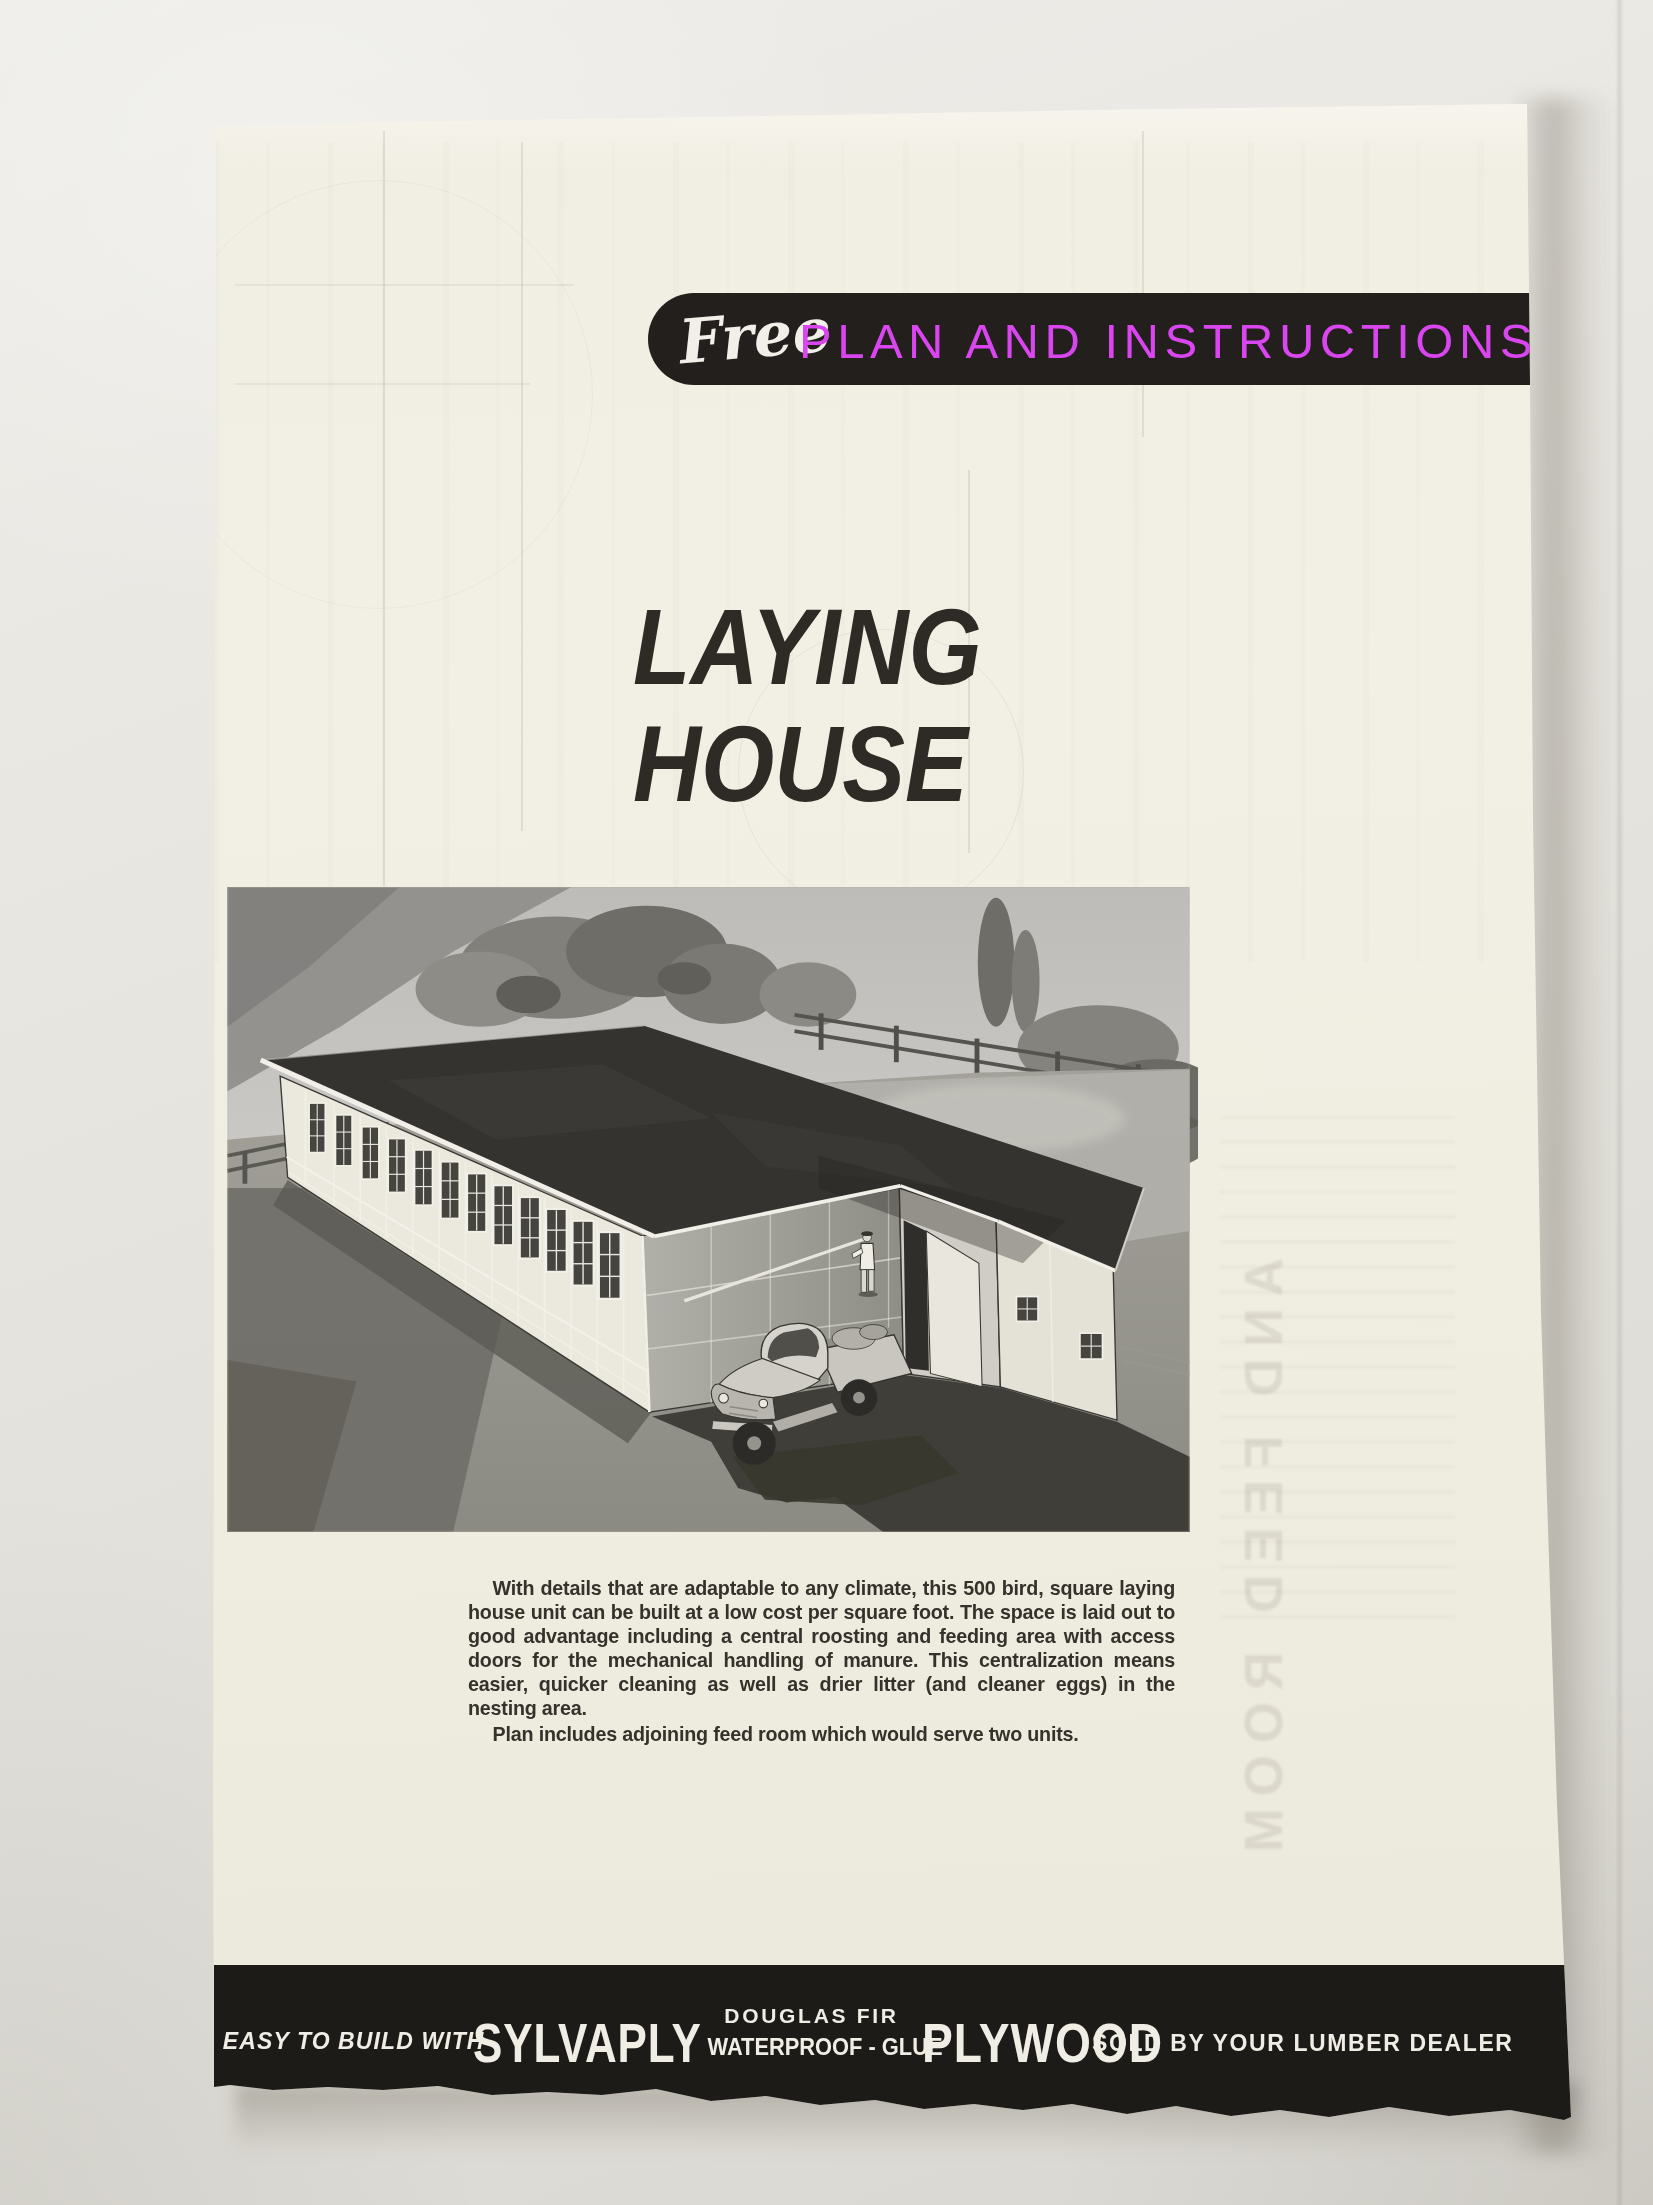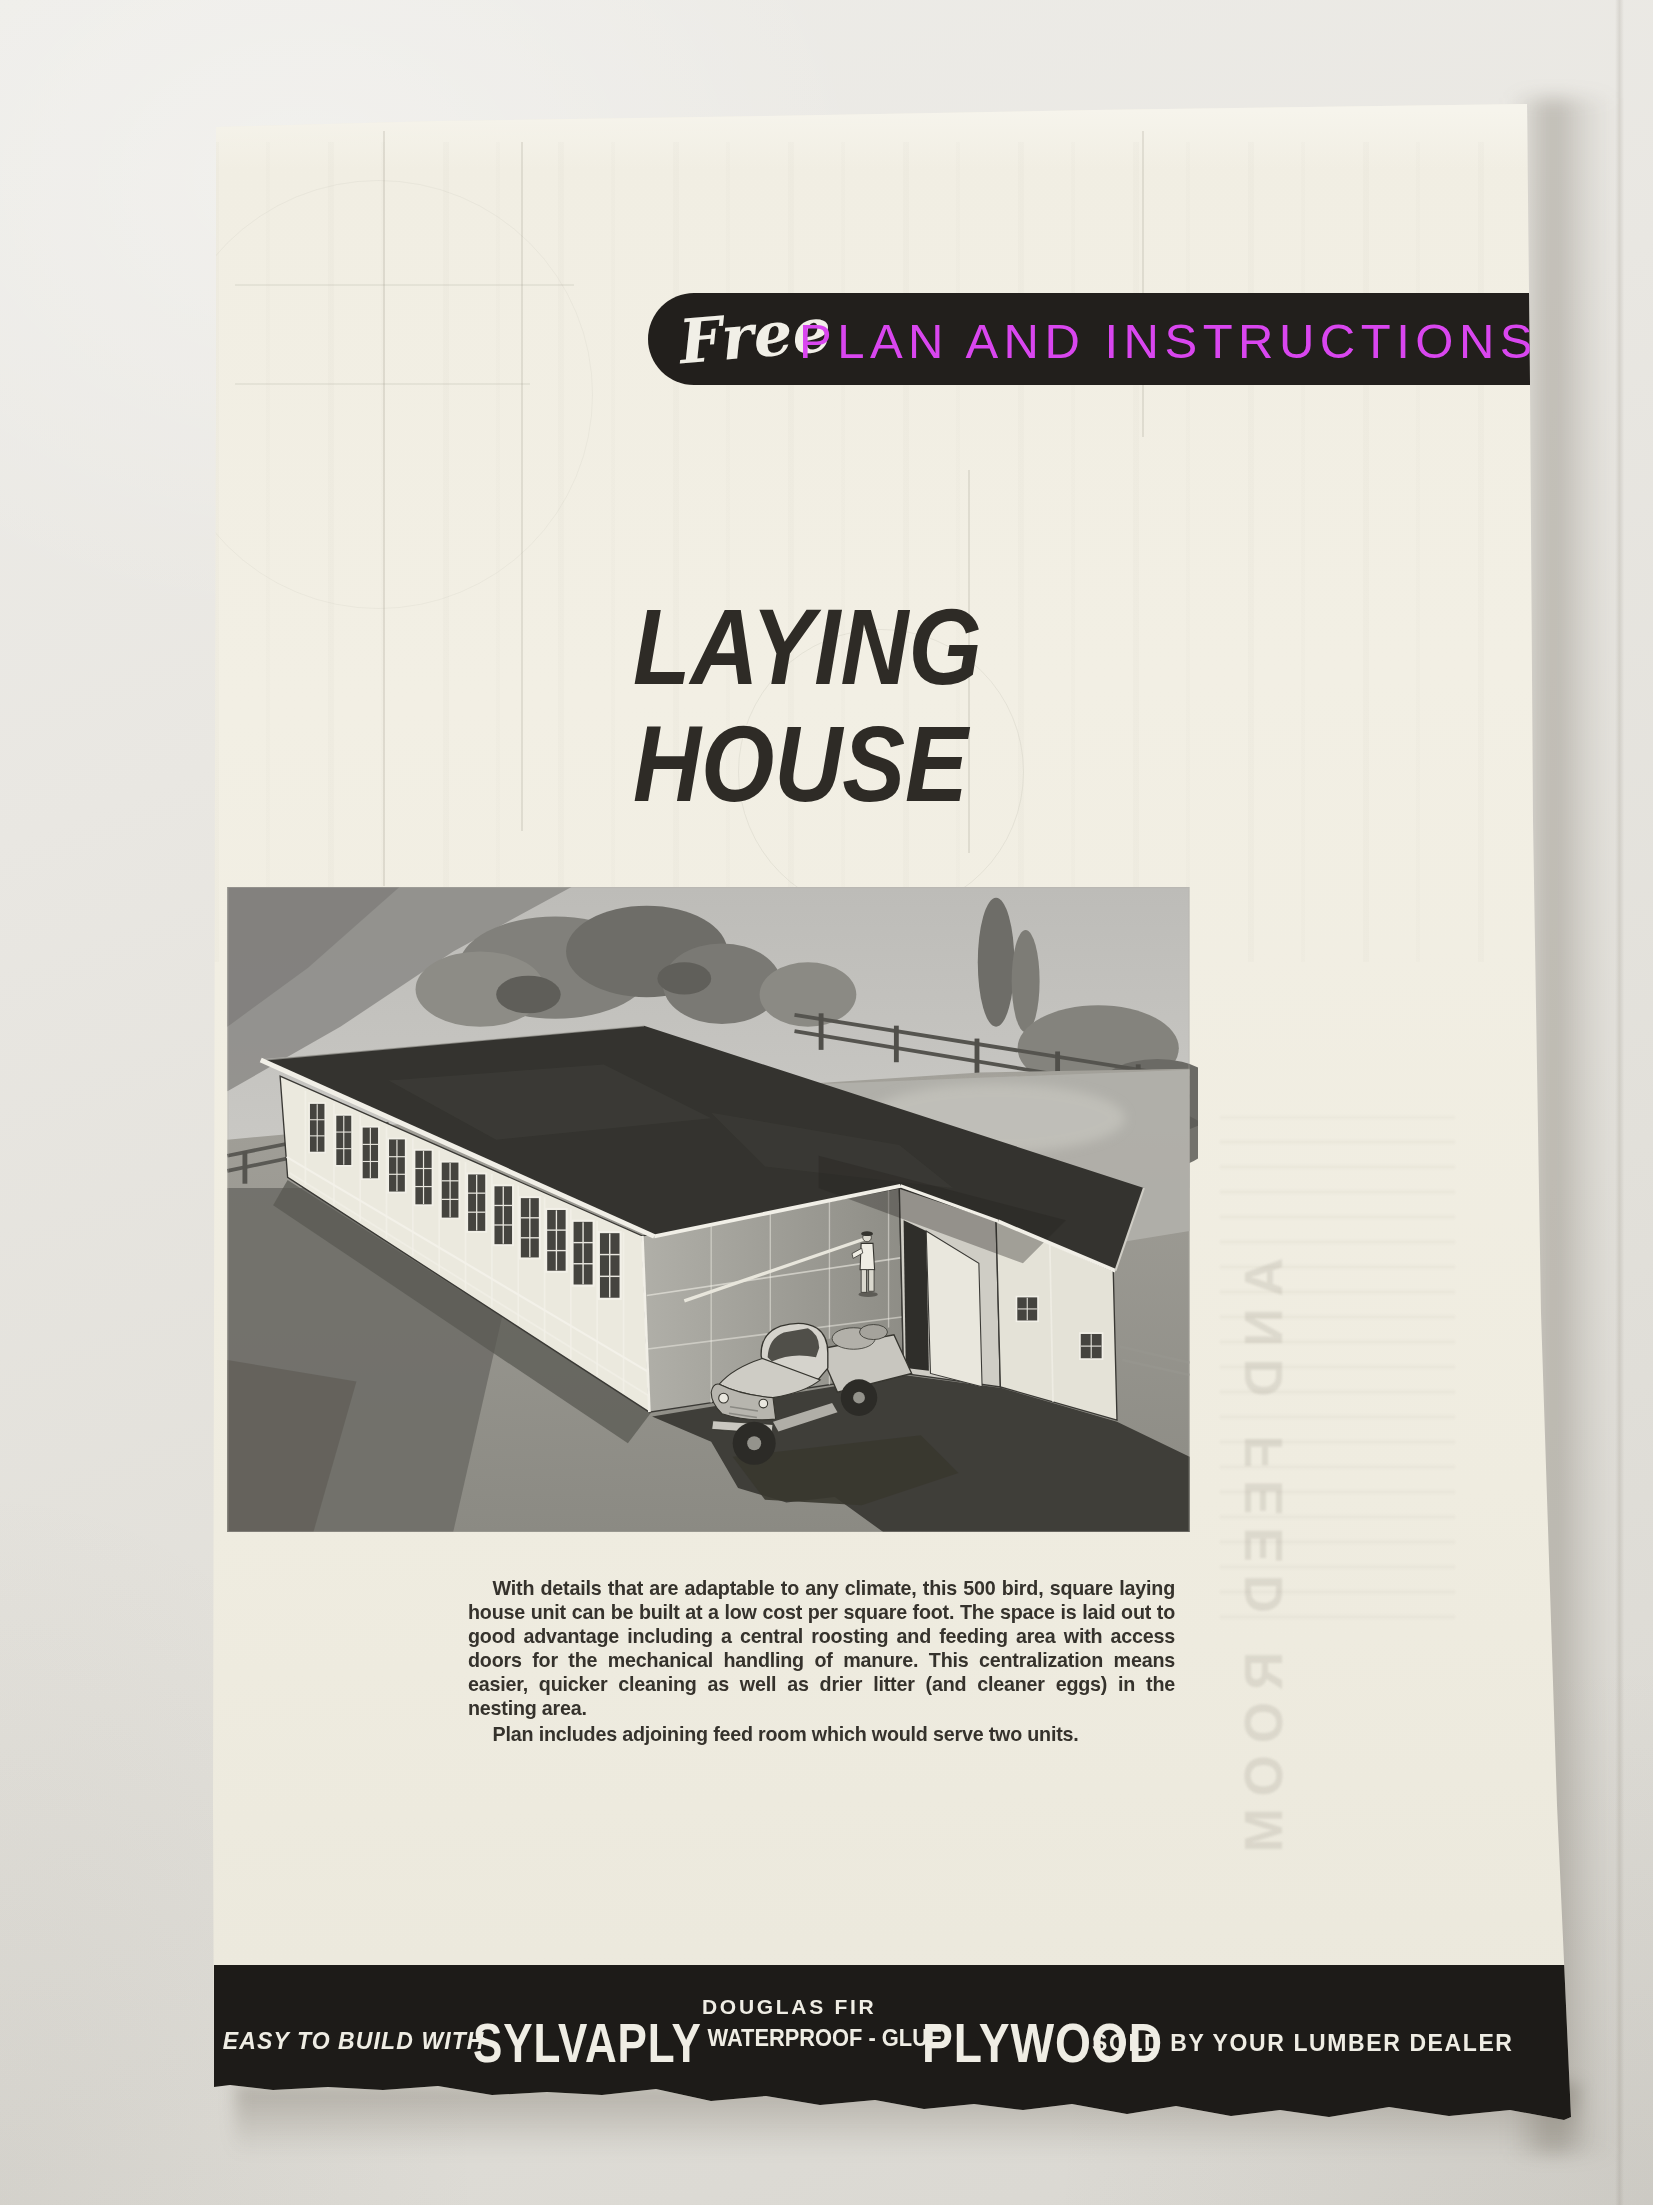--- a/index.html
+++ b/index.html
@@ -69,21 +69,21 @@
   .caption{left:468px;top:1576px;width:707px;color:#35322c;
     font-weight:700;font-size:19.7px;line-height:24px;text-align:justify;
     letter-spacing:-0.2px;}
   .caption p{margin:0;text-indent:24.6px;}
   .caption p + p{margin-top:2px;}
   
   .banner-bottom{left:214px;top:1965px;width:1362px;height:161px;background:#1d1b18;}
   .bb{position:absolute;color:#efede4;font-weight:700;white-space:nowrap;}
   .bb-easy{left:8.8px;top:63px;font-size:23px;letter-spacing:1.1px;font-style:italic;}
   .bb-sylvaply{left:259px;top:46px;font-size:55px;transform:scaleX(.8);transform-origin:left top;letter-spacing:1.1px;}
-  .bb-stack{left:488px;top:30px;width:219px;text-align:left;}
+  .bb-stack{left:488px;top:39px;width:219px;text-align:center;}
   .bb-stack .s1{display:block;font-size:21px;letter-spacing:2.7px;}
   .bb-stack .s2{display:block;margin-top:5.5px;font-size:23px;letter-spacing:0;transform:scaleX(.95);transform-origin:center top;}
   .bb-underline{left:488px;top:1.6px;width:214px;height:7.7px;position:relative;margin:0 auto;
     border-top:3.3px solid #efede4;border-bottom:1.6px solid #efede4;}
   .bb-plywood{left:708px;top:46px;font-size:55px;transform:scaleX(.84);transform-origin:left top;letter-spacing:1.1px;}
   .bb-sold{left:878px;top:65px;font-size:23px;letter-spacing:1.6px;}
 </style>
 </head>
 <body>
 

